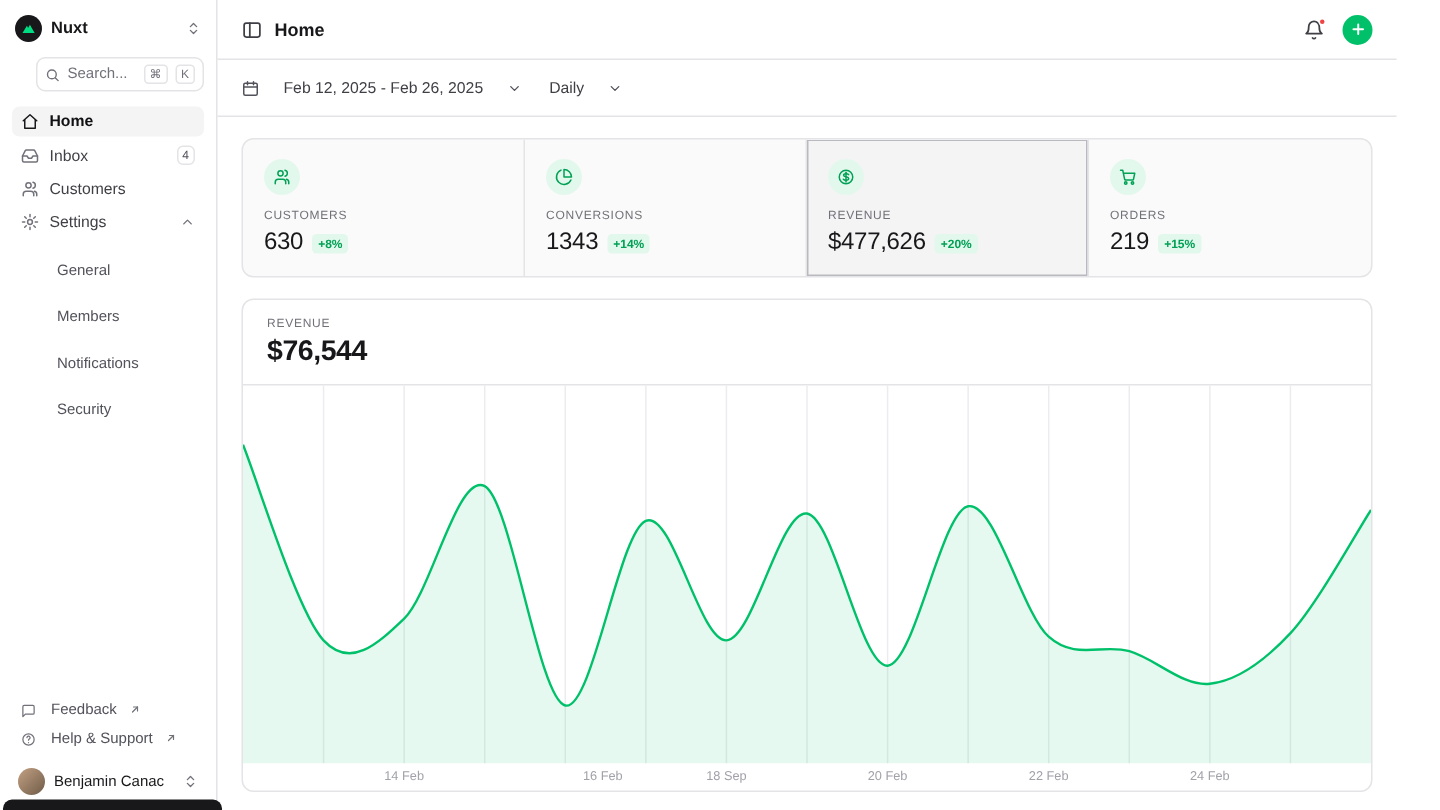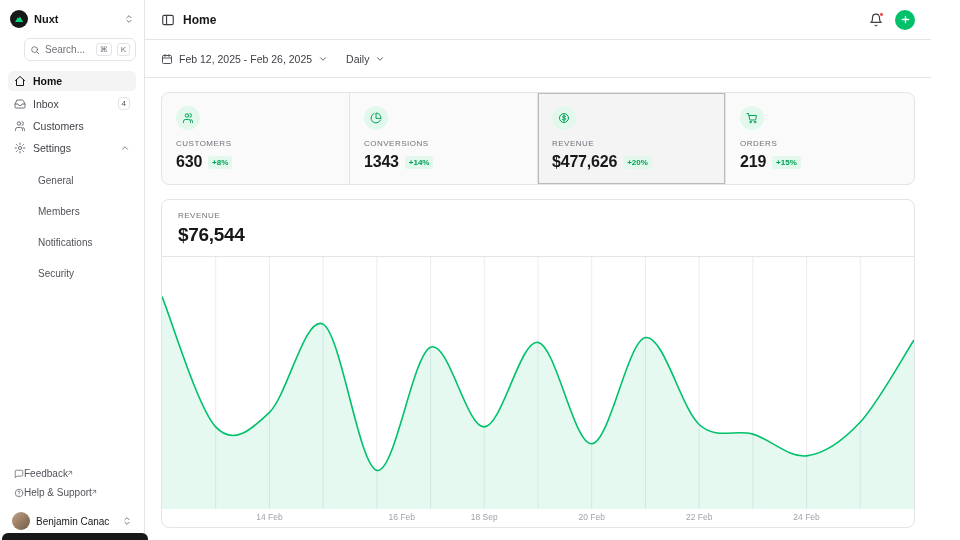--- a/index.html
+++ b/index.html
@@ -29,54 +29,54 @@
   .nav { display:flex; flex-direction:column; gap:2px; flex:1; }
   .nav-item { display:flex; align-items:center; gap:7px; padding:4px 6px; border-radius:5px; font-size:10.5px; color:#3f3f46; cursor:pointer; }
   .nav-item .icon { color:#71717a; }
   .nav-item.active { background:#f4f4f5; color:#111113; font-weight:600; }
   .nav-item.active .icon { color:#18181b; }
   .nav-label { flex:1; }
   .badge-count { border:1px solid #e4e4e7; border-radius:4px; font-size:8px; padding:0 3px; height:13px; line-height:12px; color:#52525b; }
   .sub-item { padding:3.5px 6px 3.5px 30px; font-size:10px; color:#52525b; border-radius:5px; cursor:pointer;margin-top:11px; }
 
   .sidebar-footer { display:flex; flex-direction:column; gap:2px; padding-bottom:6px; }
-  .footer-item { display:flex; align-items:center; gap:0; padding:3px 6px; font-size:10px; color:#52525b; cursor:pointer; }
+  .footer-item { display:flex; align-items:center; gap:10px; padding:3px 6px; font-size:10px; color:#52525b; cursor:pointer; }
   .footer-item .icon { color:#71717a; }
   .ext { width:8px; height:8px; color:#a1a1aa; margin-left:-2px; align-self:flex-start; margin-top:1px; }
 
   .user-row { display:flex; align-items:center; gap:6px; padding:5px 4px 2px 4px; cursor:pointer; }
   .avatar { width:18px; height:18px; border-radius:50%; background:linear-gradient(135deg,#c3a183,#6f5b48); flex:0 0 auto; }
   .user-name { font-size:10px; font-weight:500; flex:1; white-space:nowrap; overflow:hidden; }
 
   
   .main { flex:1; min-width:0; display:flex; flex-direction:column; }
   .topbar { height:40px; flex:0 0 auto; display:flex; align-items:center; gap:8px; padding:0 16px; border-bottom:1px solid #e4e4e7; }
   .topbar .icon { color:#3f3f46; }
   .topbar-title { font-size:12px; font-weight:700; }
   .topbar-right { margin-left:auto; display:flex; align-items:center; gap:12px; }
   .bell-wrap { position:relative; color:#3f3f46; cursor:pointer; }
   .noti-dot { position:absolute; top:-1px; right:-1px; width:5px; height:5px; border-radius:50%; background:var(--dot,#ef4444); border:1px solid #fff; }
   .plus-btn { width:20px; height:20px; border-radius:50%; background:var(--accent,#00c16a); color:#fff; display:flex; align-items:center; justify-content:center; cursor:pointer; border:none; }
   .plus-btn svg { width:11px; height:11px; }
 
   .toolbar { height:38px; flex:0 0 auto; display:flex; align-items:center; gap:18px; padding:0 16px; border-bottom:1px solid #e4e4e7; font-size:10.5px; color:#3f3f46; }
-  .picker { display:flex; align-items:center; gap:6px; cursor:pointer; }
+  .picker { display:flex; align-items:center; gap:16px; cursor:pointer; }
   .picker .icon { color:#52525b; }
 
   .content { flex:1; min-height:0; display:flex; flex-direction:column; gap:14px; padding:14px 16px 12px 16px; }
 
   .stats { display:grid; grid-template-columns:repeat(4,1fr); border:1px solid #e4e4e7; border-radius:8px; background:#fafafa; overflow:hidden; flex:0 0 auto; }
   .stat { padding:13px 14px; border-right:1px solid #e4e4e7; display:flex; flex-direction:column; cursor:pointer; }
   .stat:last-child { border-right:none; }
   .stat.selected { box-shadow:inset 0 0 0 1px #b9b9c0; background:#f4f4f5; }
   .stat-icon { width:24px; height:24px; border-radius:50%; background:var(--accent-soft,#e3f8ed); color:var(--accent-text,#00a155); display:flex; align-items:center; justify-content:center; margin-bottom:9px; }
   .stat-icon svg { width:12px; height:12px; }
   .stat-label { font-size:8px; letter-spacing:0.5px; color:#71717a; font-weight:500; margin-bottom:5px; }
   .stat-value-row { display:flex; align-items:center; gap:6px; }
-  .stat-value { font-size:16px; font-weight:700; letter-spacing:-0.2px; }
+  .stat-value { font-size:16px; font-weight:400; letter-spacing:-0.2px; }
   .delta { font-size:8px; font-weight:600; color:var(--accent-text,#00a155); background:var(--accent-soft,#e3f8ed); border-radius:3px; padding:2px 4px; }
 
   .chart-card { flex:1; min-height:0; border:1px solid #e4e4e7; border-radius:8px; display:flex; flex-direction:column; overflow:hidden; background:#fff; }
   .chart-header { padding:11px 16px 10px 16px; border-bottom:1px solid #e4e4e7; flex:0 0 auto; }
   .chart-label { font-size:8px; letter-spacing:0.5px; color:#71717a; font-weight:500; }
   .chart-value { font-size:19px; font-weight:700; margin-top:4px; letter-spacing:-0.3px; }
   .plot { flex:1; min-height:0; position:relative; }
   .plot svg { position:absolute; left:0; right:0; top:0; bottom:18px; width:100%; height:calc(100% - 18px); }
   .gridline { stroke:#ececf0; stroke-width:1; }
   .x-labels { position:absolute; left:0; right:0; bottom:3px; height:12px; font-size:8.5px; color:#a1a1aa; }

